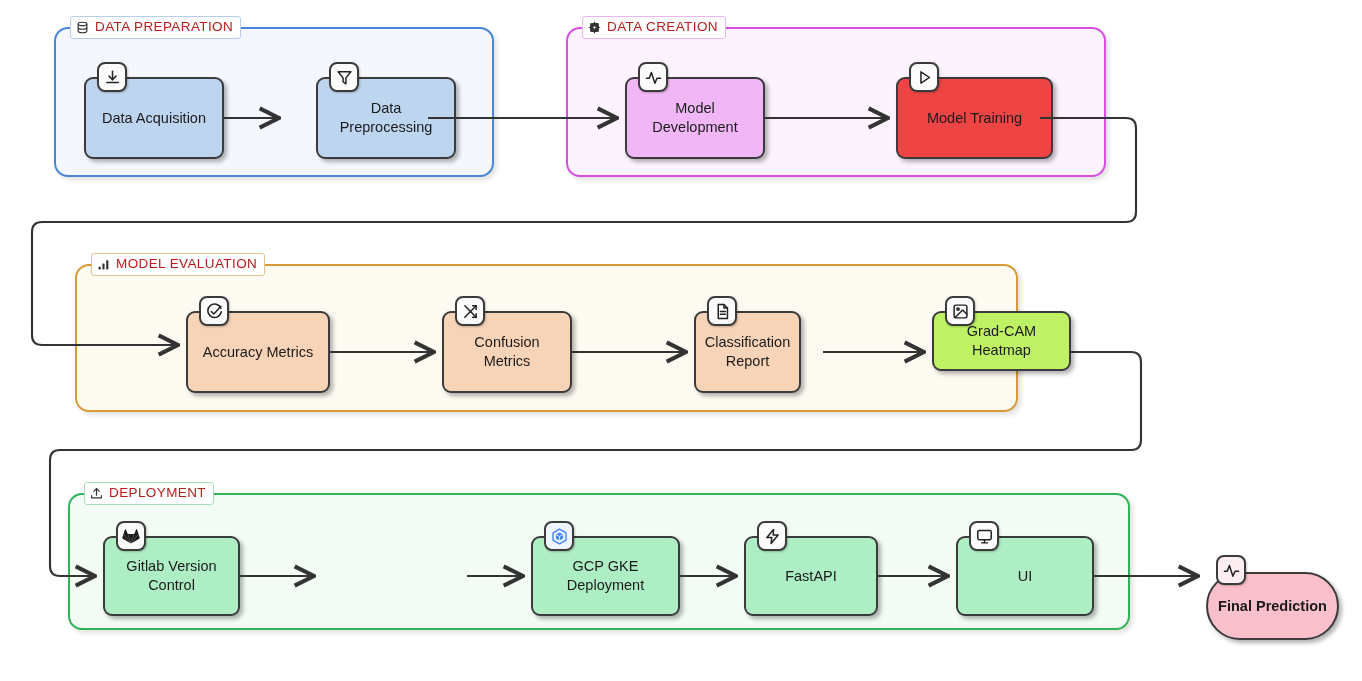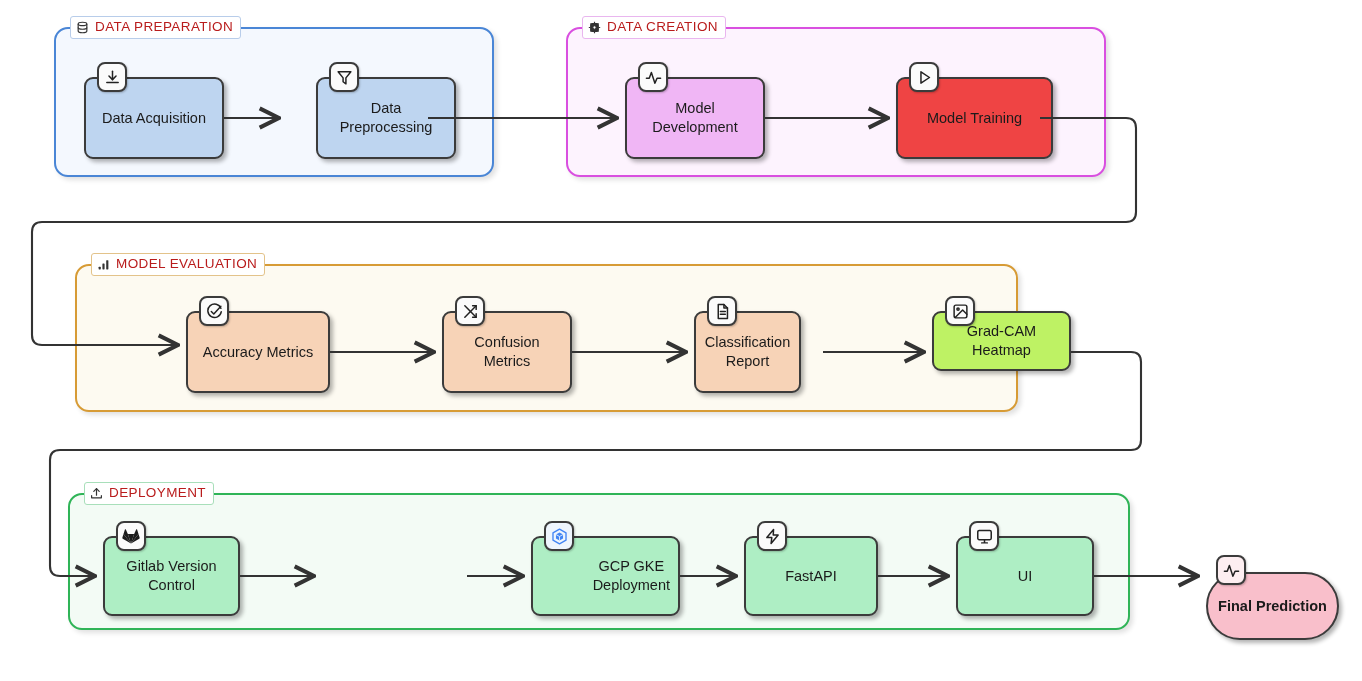--- a/index.html
+++ b/index.html
@@ -240,21 +240,21 @@
         <path d="M12,22 L16.2,9.2 L22,9.2 Z" fill="#1c1c1c"></path>
         <path d="M22,9.2 L23.5,14 C23.7,14.6 23.5,15.2 23,15.6 L12,22 Z" fill="#1c1c1c"></path>
         <path d="M22,9.2 L20.1,3.3 C19.9,2.7 19.1,2.7 18.9,3.3 L16.2,9.2 Z" fill="#1c1c1c"></path>
       </svg>
     </div>
     <span class="label">Gitlab Version
 Control</span>
   </div>
 
 
-  <div class="node" style="left:531px;top:536px;width:149px;height:80px;background:#aeeec4;justify-content:flex-end;">
+  <div class="node" style="left:531px;top:536px;width:149px;height:80px;background:#aeeec4;">
     <div class="node-ico" style="background:#eef5fd;">
       <svg width="17" height="17" viewBox="0 0 24 24">
         <path d="M12,1.6 L21.2,6.8 L21.2,17.2 L12,22.4 L2.8,17.2 L2.8,6.8 Z" fill="none" stroke="#4285f4" stroke-width="1.9" stroke-linejoin="round"></path>
         <path d="M12,6.4 L17,9.2 L17,14.8 L12,17.6 L7,14.8 L7,9.2 Z" fill="#4285f4"></path>
         <path d="M7,9.2 L12,12 L17,9.2 M12,12 L12,17.6" fill="none" stroke="#eef5fd" stroke-width="1.2"></path>
       </svg>
     </div>
     <span class="label">GCP GKE
 Deployment</span>
   </div>

